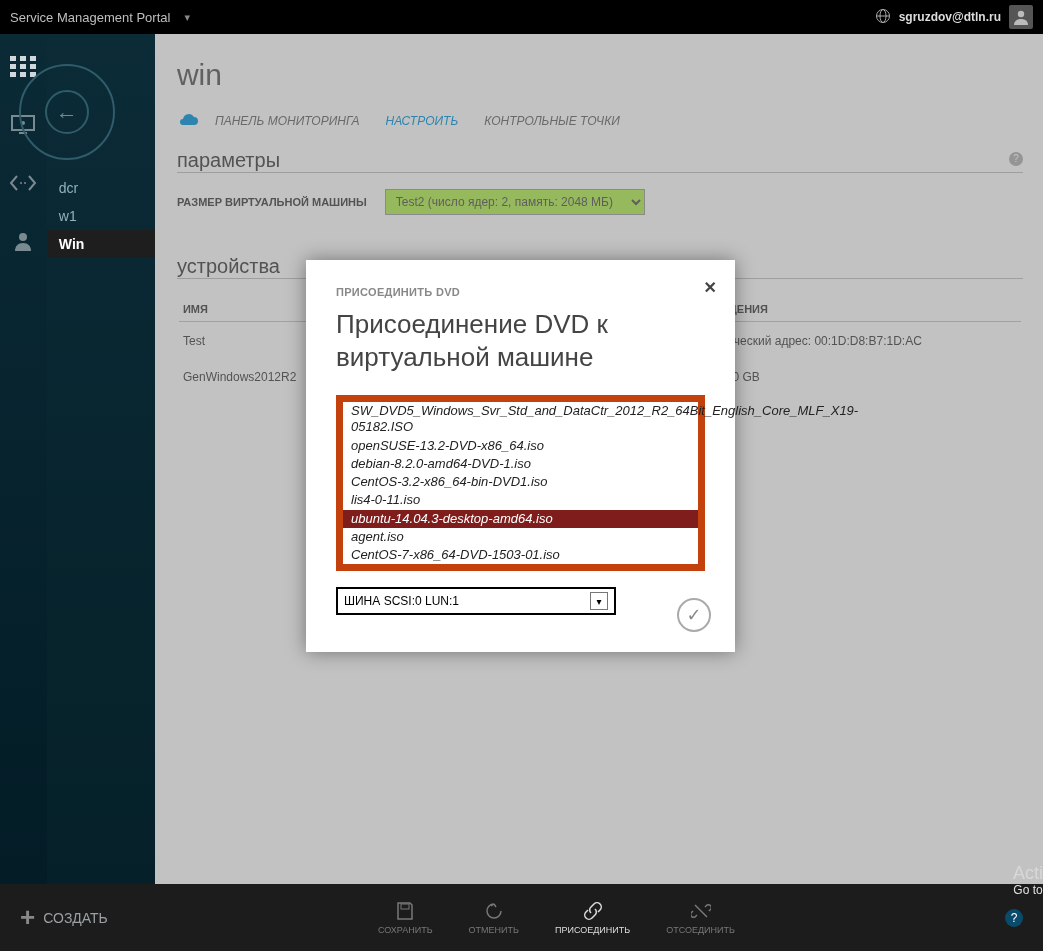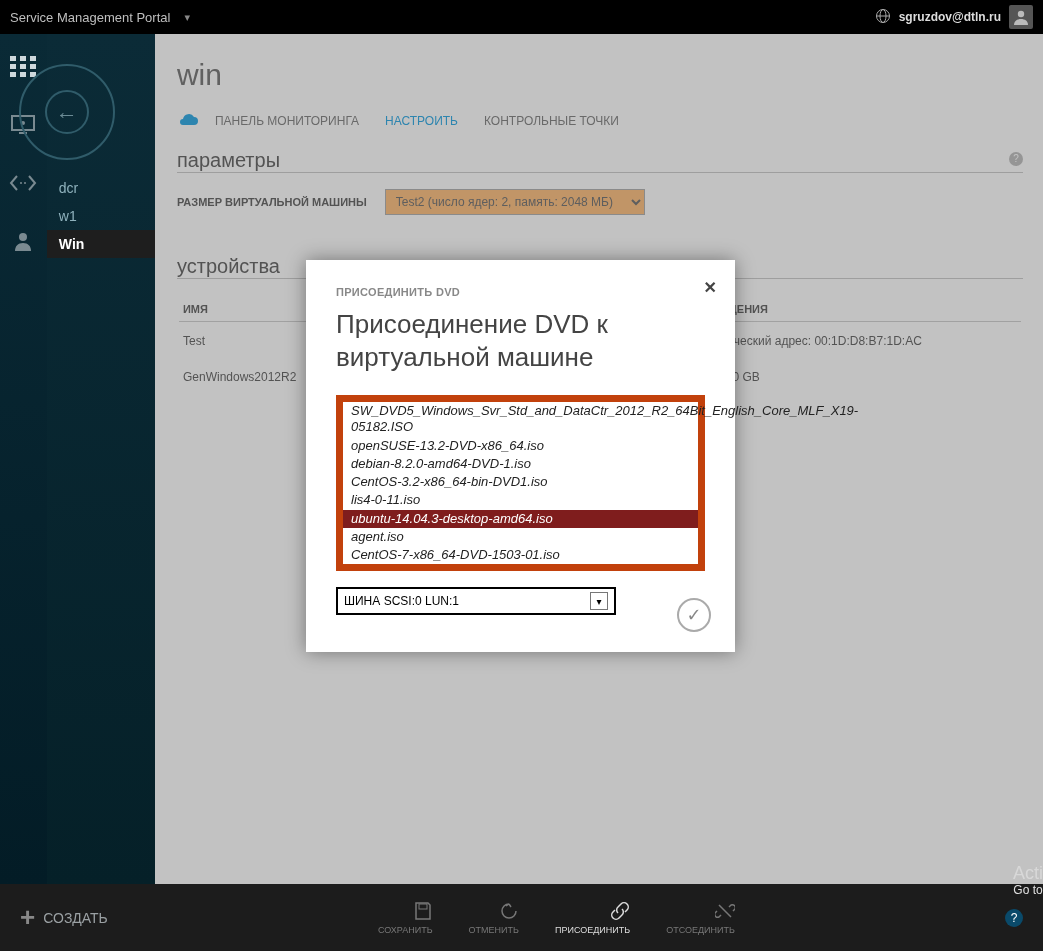--- a/index.html
+++ b/index.html
@@ -21,39 +21,39 @@
 
 .sidebar { width: 127px; background: linear-gradient(#0b2b37,#052028); color:#cfe0e6; position: relative; }
 .sidebar .backcircle { position:absolute; top:30px; left:-28px; width:96px; height:96px; border:2px solid #305c6a; border-radius:50%; display:flex; align-items:center; justify-content:center; }
 .sidebar .backcircle .arrow { width:44px; height:44px; border:2px solid #305c6a; border-radius:50%; display:flex; align-items:center; justify-content:center; color:#6b8b95; font-size:22px;}
 .sidebar .navlist { margin-top: 140px; font-size:14px; }
 .sidebar .navitem { padding: 6px 12px; color:#8fb2bd; }
 .sidebar .navitem.selected { background:#1e1e1e; color:#fff; font-weight:600; }
 
 .main { flex:1; background:#fff; padding: 24px 20px 0 22px; color:#333; position:relative; }
 .page-title { font-size: 30px; font-weight: 300; color:#6a6a6a; margin-bottom: 18px; }
-.tabs { display:flex; gap:26px; font-size:12px; color:#777; margin-bottom: 18px; align-items:center;}
+.tabs { display:flex; gap:26px; font-size:12px; color:#777; margin-bottom: 18px; align-items:center;font-style:italic;}
 .tabs .cloud { color:#1ba1e2; font-size:18px; margin-right:-10px;}
 .tabs .tab.active { color:#1ba1e2; }
 .section-h { font-size:20px; font-weight:300; color:#555; border-bottom:1px solid #c8c8c8; margin-bottom:16px; position:relative;}
 .section-h .help { position:absolute; right:0; bottom:6px; width:14px; height:14px; border-radius:50%; background:#bbb; color:#fff; font-size:10px; text-align:center; line-height:14px;}
 .form-row { display:flex; align-items:center; gap:18px; font-size:11px; color:#444; margin-bottom:40px;}
 .form-row .lbl { text-transform:uppercase; font-weight:600; color:#555; min-width:170px;}
-.form-row select { width:260px; height:26px; border:1px solid #aaa; background:#fdba74; font-size:12px; color:#666; padding:0 6px;}
+.form-row select { width:260px; height:26px; border:1px solid #aaa; background:#bef264; font-size:12px; color:#666; padding:0 6px;}
 .devices-table { width:100%; font-size:12px; }
 .devices-table th { text-align:left; font-weight:600; color:#555; font-size:11px; padding:6px 4px; border-bottom:1px solid #ccc;}
 .devices-table td { padding:10px 4px; color:#555; font-size:12px;}
 
 .dim-overlay { position:absolute; inset:0; background:rgba(80,80,80,0.35); }
 
 .bottombar { height:67px; background:#1c1c1c; color:#bbb; display:flex; align-items:center; padding:0 20px; font-size:11px;}
 .bottombar .create { display:flex; align-items:center; gap:8px; color:#9aa0a3; font-size:14px;}
 .bottombar .create .plus { font-size:26px; font-weight:bold; color:#888;}
 .bottombar .actions { flex:1; display:flex; justify-content:center; gap:36px;}
-.bottombar .act { display:flex; flex-direction:column; align-items:flex-end; gap:4px; color:#777; font-size:9px;}
+.bottombar .act { display:flex; flex-direction:column; align-items:center; gap:4px; color:#777; font-size:9px;}
 .bottombar .act.enabled { color:#ddd; }
 .bottombar .helpdot { width:18px; height:18px; border-radius:50%; background:#0a4a6a; color:#fff; font-size:12px; text-align:center; line-height:18px;}
 
 .modal { position:fixed; top:260px; left:306px; width:429px; background:#fff; box-shadow:0 0 18px rgba(0,0,0,0.4); padding:26px 30px 37px 30px; z-index: 50;}
 .modal .mlabel { font-size:11px; font-weight:600; color:#888; letter-spacing:0.3px; margin-bottom:10px;}
 .modal .close { position:absolute; top:18px; right:18px; font-size:16px; font-weight:bold; color:#444; cursor:pointer;}
 .modal h2 { font-size:26px; font-weight:300; color:#444; line-height:1.25; margin-bottom:22px;}
 .modal .dropdown { border:7px solid #c2410c; background:#fff; margin-bottom:16px;font-style:italic;}
 .modal .dropdown .opt { padding:1px 8px; font-size:13px; color:#222; cursor:pointer; line-height:1.25;}
 .modal .dropdown .opt.selected { background:#7f1d1d; color:#fff;}

